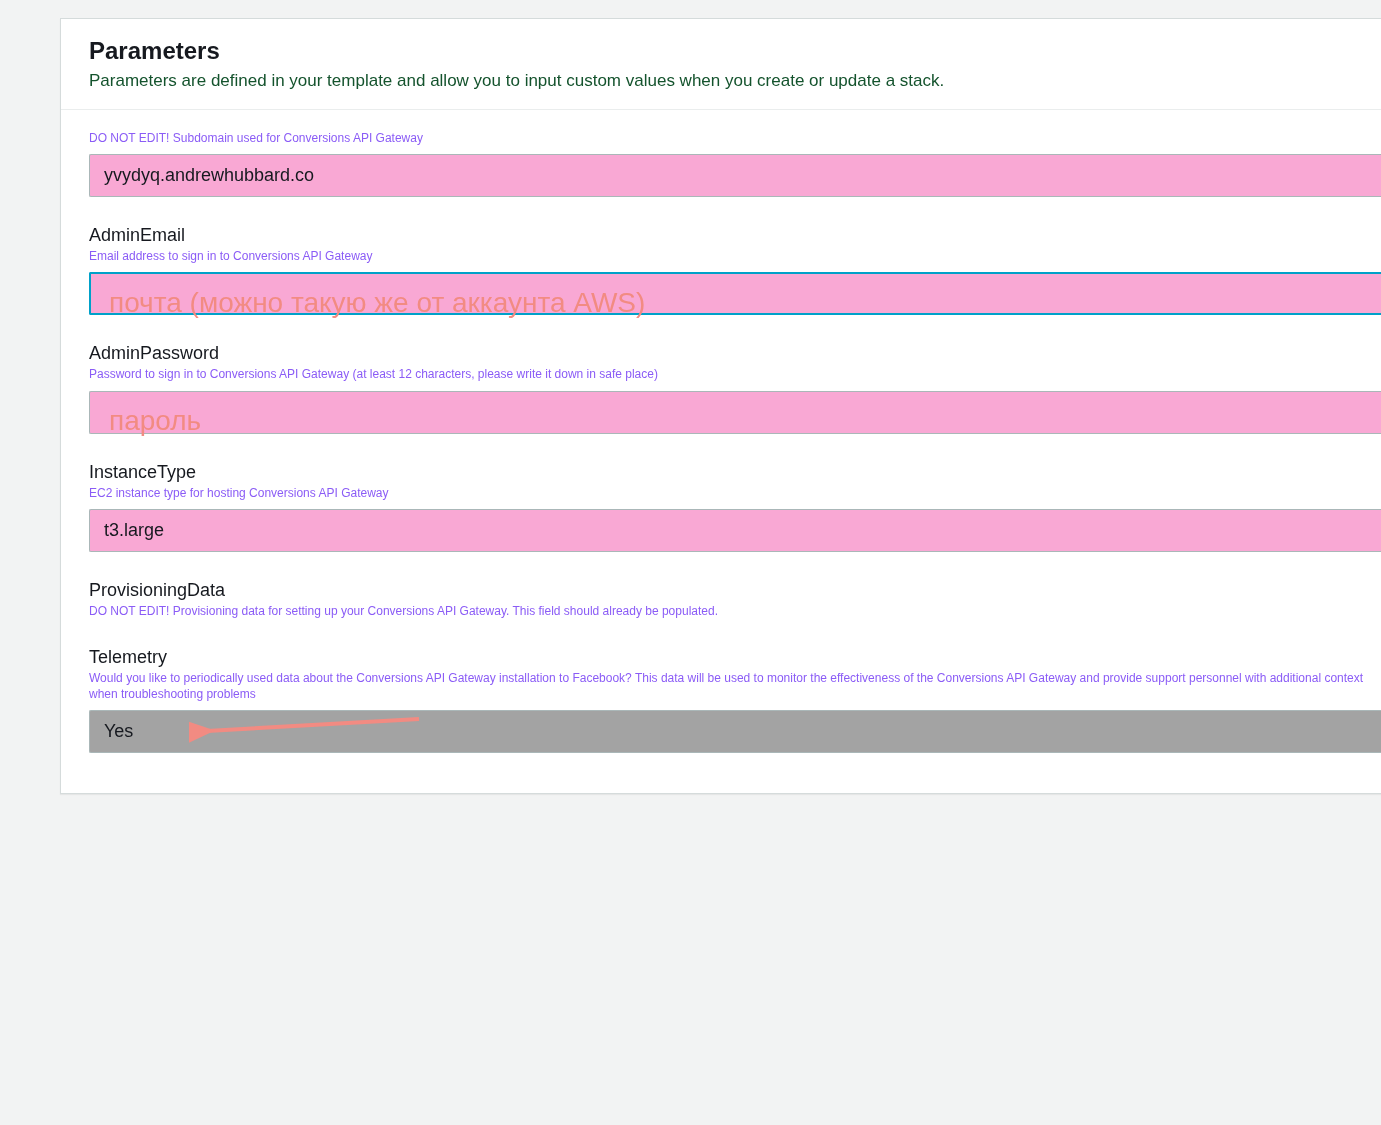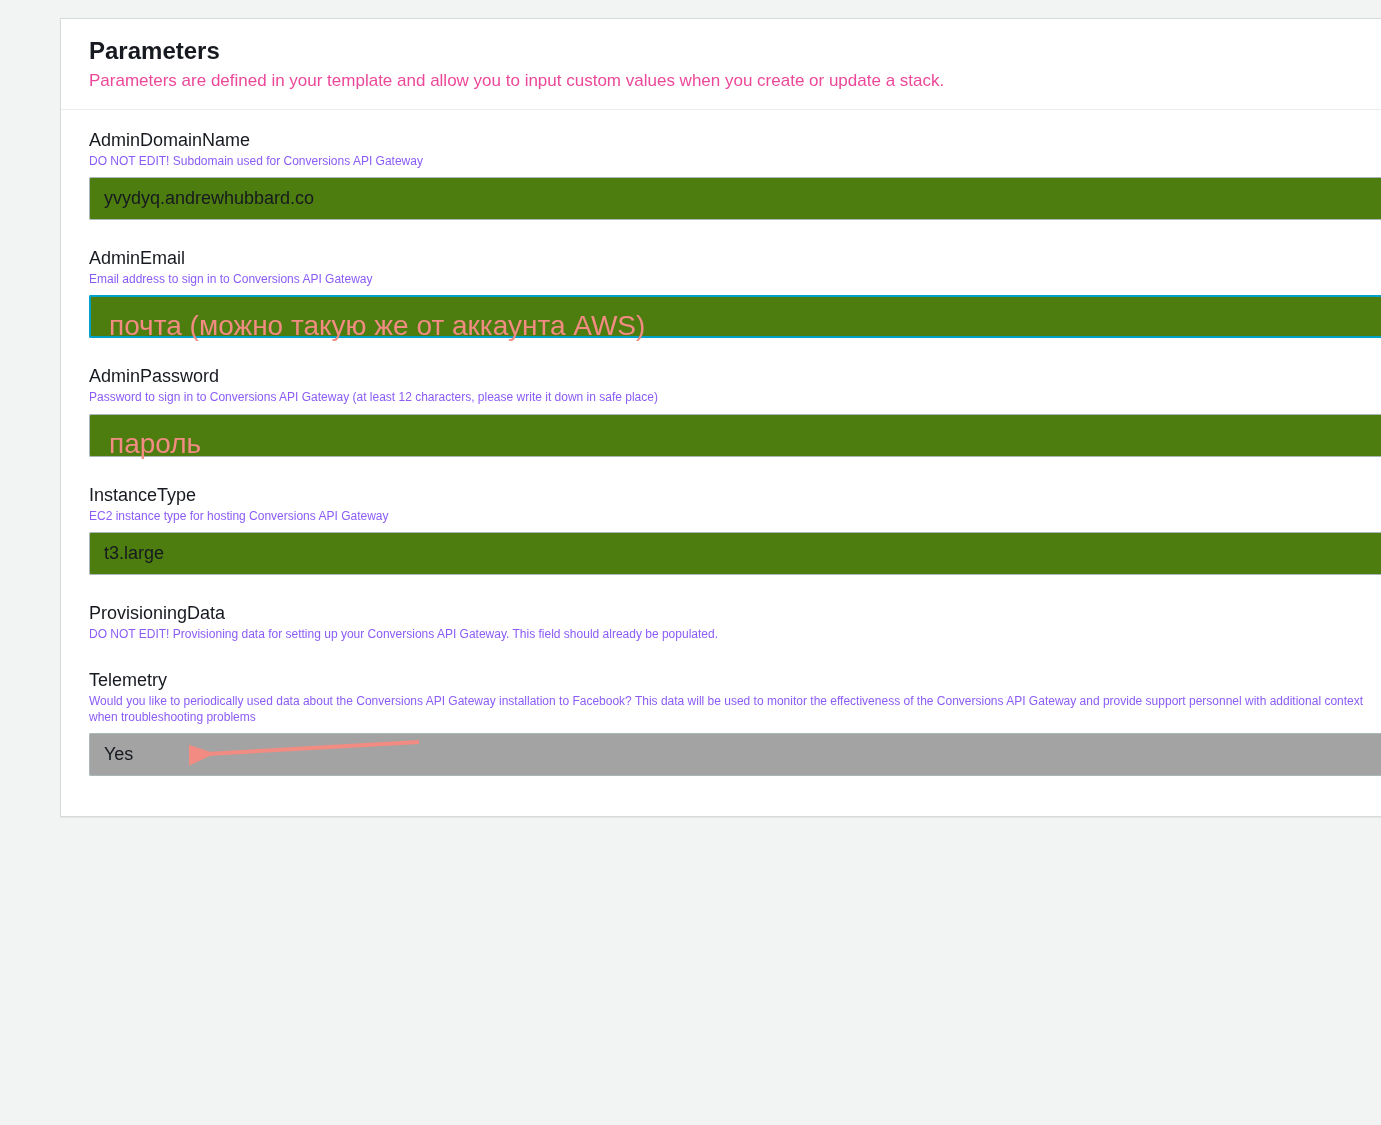--- a/index.html
+++ b/index.html
@@ -23,21 +23,21 @@
       border-bottom: 1px solid #eaeded;
     }
     .panel-title {
       font-size: 24px;
       font-weight: 700;
       margin: 0 0 6px 0;
       color: #16191f;
     }
     .panel-subtitle {
       font-size: 17px;
-      color: #ec4899;
+      color: #14532d;
       margin: 0;
     }
     .fields {
       padding: 20px 0 24px 28px;
     }
     .field {
       margin-bottom: 28px;
       position: relative;
     }
     .field:last-child { margin-bottom: 0; }
@@ -55,21 +55,21 @@
     }
     .input {
       width: 100%;
       border: 1px solid #aab7b8;
       border-right: none;
       border-radius: 2px 0 0 2px;
       padding: 10px 14px;
       font-size: 18px;
       font-family: inherit;
       color: #16191f;
-      background: #4d7c0f;
+      background: #f9a8d4;
       outline: none;
     }
     .input.focused {
       border: 2px solid #00a1c9;
       border-right: none;
       padding: 9px 13px;
     }
     .select {
       width: 100%;
       border: 1px solid #aab7b8;
@@ -106,21 +106,20 @@
 
 <div class="panel">
   <div class="panel-header">
     <h2 class="panel-title">Parameters</h2>
     <p class="panel-subtitle">Parameters are defined in your template and allow you to input custom values when you create or update a stack.</p>
   </div>
 
   <div class="fields">
 
     <div class="field">
-      <div class="field-label">AdminDomainName</div>
       <div class="field-desc">DO NOT EDIT! Subdomain used for Conversions API Gateway</div>
       <input class="input" type="text" value="yvydyq.andrewhubbard.co" style="">
     </div>
 
     <div class="field">
       <div class="field-label">AdminEmail</div>
       <div class="field-desc">Email address to sign in to Conversions API Gateway</div>
       <input class="input focused" type="text" value="" style="">
       <div class="overlay-text overlay1">почта (можно такую же от аккаунта AWS)</div>
     </div>

